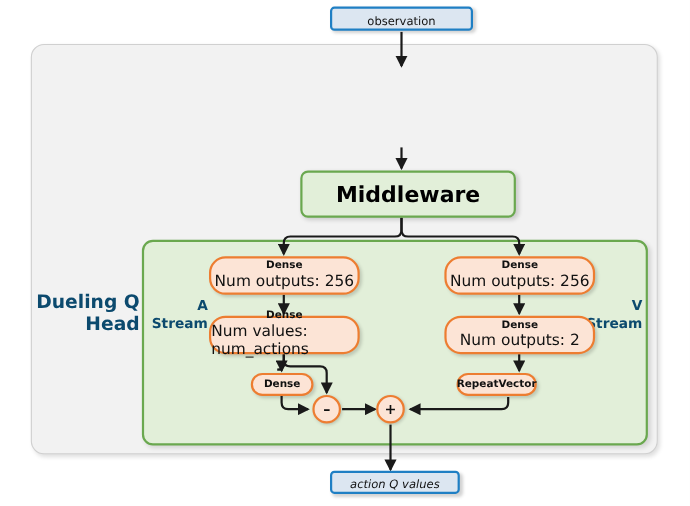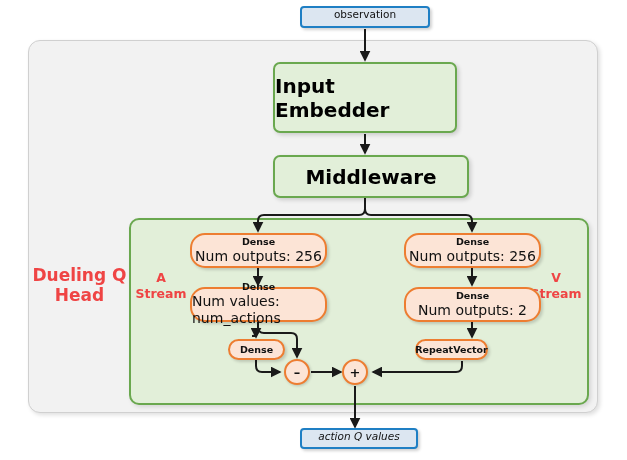--- a/index.html
+++ b/index.html
@@ -34,21 +34,21 @@
     border-radius: 10px;
     box-shadow: 2px 2px 4px rgba(0,0,0,0.12);
   }
 
   
   .io-box {
     background: #dce6f1;
     border: 2px solid #1f7fc4;
     border-radius: 4px;
     box-shadow: 2px 2px 3px rgba(0,0,0,0.18);
-    display: flex; align-items: flex-start; justify-content: center;
+    display: flex; align-items: flex-end; justify-content: center;
     font-size: 10.5px; color: #111111; font-weight: 400;
   }
 
   
   .module-box {
     background: #e2efd9;
     border: 2px solid #6aa84f;
     border-radius: 7px;
     box-shadow: 2px 2px 4px rgba(0,0,0,0.16);
     display: flex; align-items: center; justify-content: center;
@@ -75,22 +75,22 @@
     background: #fce4d6;
     border: 2px solid #ed7d31;
     box-shadow: 1px 1px 3px rgba(0,0,0,0.18);
     display: flex; align-items: center; justify-content: center;
     font-size: 13px; font-weight: bold; color: #111111;
   }
 
   
   .label-block {
     display: flex; flex-direction: column;
-    align-items: center; justify-content: center;
-    text-align: center; color: #ef4444;
+    align-items: flex-end; justify-content: center;
+    text-align: center; color: #0c4a6e;
   }
   .label-head { font-size: 17px; font-weight: bold; line-height: 1.2; }
   .label-stream { font-size: 12.5px; font-weight: bold; line-height: 1.25; }
 
   
   .wires { left: 0; top: 0; width: 627px; height: 460px; pointer-events: none; }
 </style>
 </head>
 <body>
 
@@ -137,23 +137,20 @@
 
     <g stroke="#1a1a1a" stroke-width="2" fill="none">
       <path d="M 258 327 L 258 333"></path>
     </g>
   </svg>
 
   <div class="abs io-box" style="left:300px; top:6px; width:130px; height:22px;">
     <span>observation</span>
   </div>
 
-  <div class="abs module-box" style="left:273px; top:62px; width:184px; height:71px;">
-    <span>Input Embedder</span>
-  </div>
 
   <div class="abs module-box" style="left:273px; top:155px; width:196px; height:43px;">
     <span>Middleware</span>
   </div>
 
   <div class="abs label-block label-head" style="left:32px; top:262px; width:95px; height:46px;">
     <span>Dueling Q</span>
     <span>Head</span>
   </div>
 

